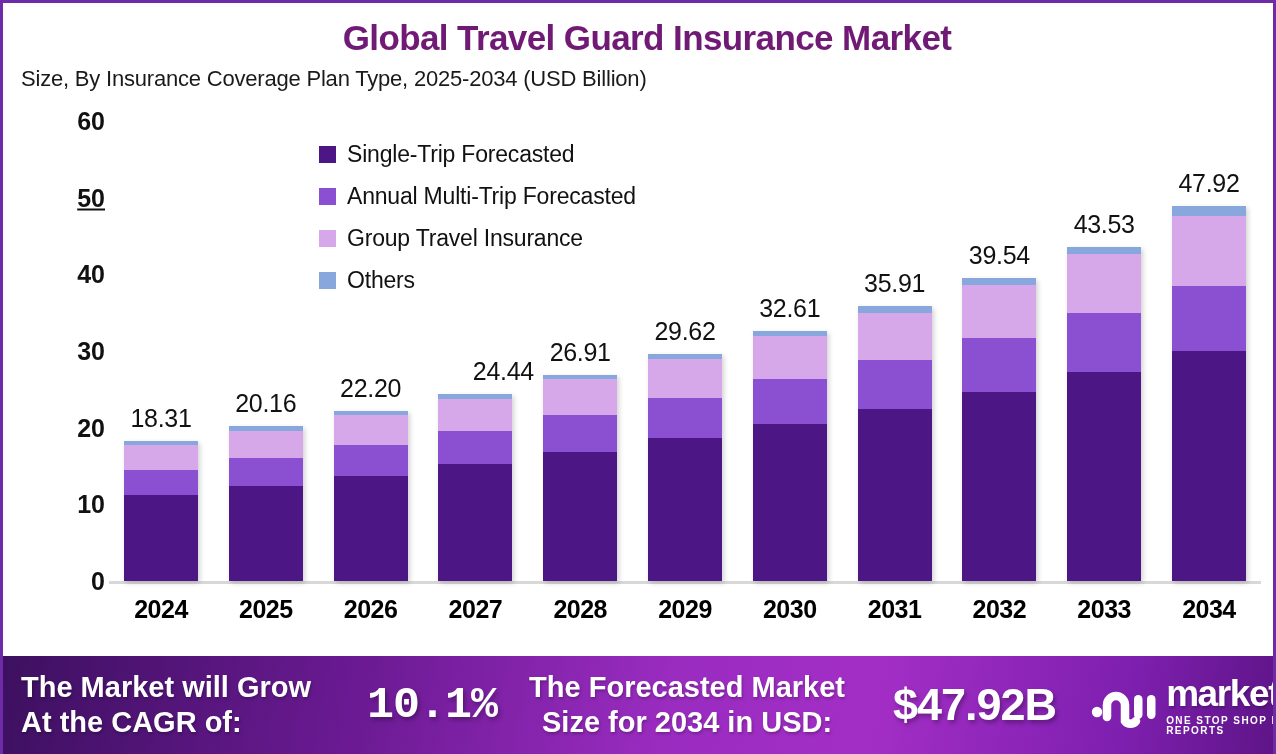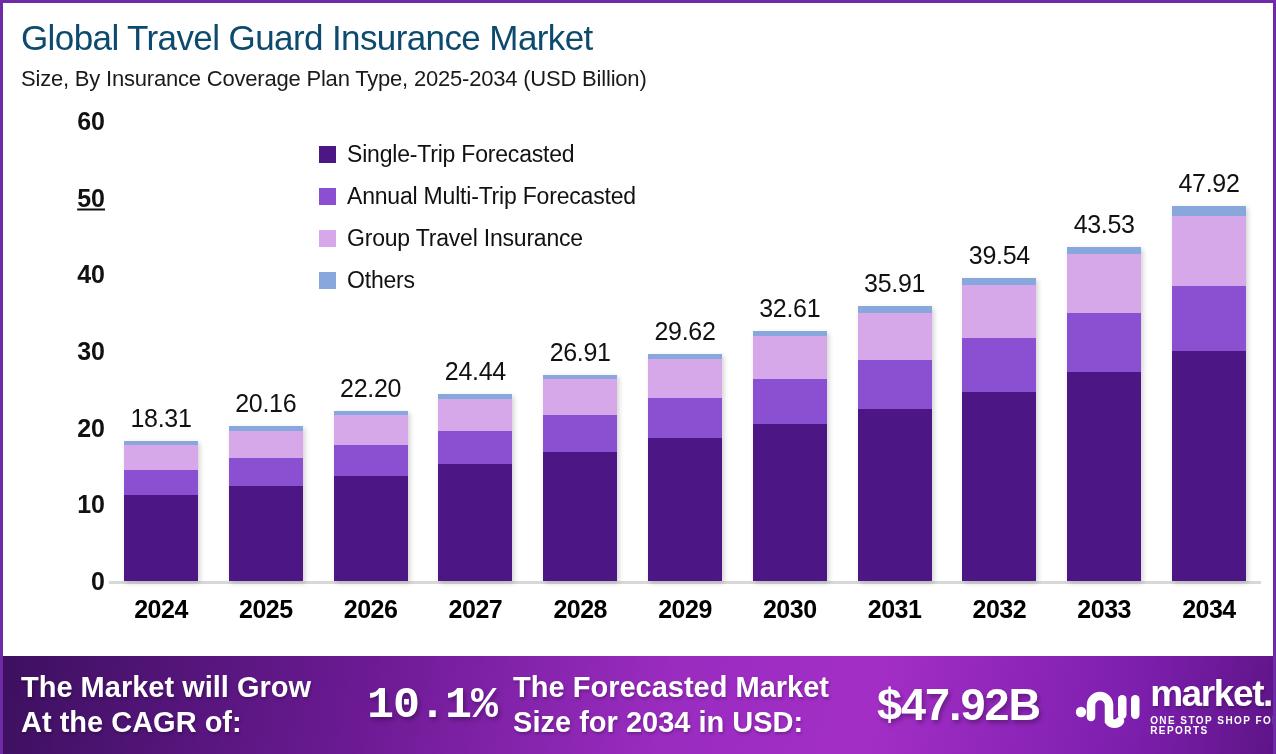--- a/index.html
+++ b/index.html
@@ -17,25 +17,26 @@
     background: #ffffff;
     border: 3px solid #6f2aa8;
     border-bottom: none;
     overflow: hidden;
   }
 
   
   .header { padding: 16px 0 0 18px; }
   .chart-title {
     font-size: 35px;
-    font-weight: normal;
-    color: #0c4a6e;
+    font-weight: bold;
+    color: #701a75;
     letter-spacing: -0.6px;
     line-height: 1.1;
     white-space: nowrap;
+    text-align: center;
   }
   .chart-subtitle {
     margin-top: 8px;
     font-size: 22px;
     font-weight: 400;
     color: #1a1a1a;
     letter-spacing: -0.2px;
     white-space: nowrap;
   }
 
@@ -179,21 +180,21 @@
   }
   .footer-big {
     font-size: 45px;
     font-weight: bold;
     letter-spacing: -1px;
     text-shadow: 2px 3px 4px rgba(0,0,0,0.3);
     white-space: nowrap;
   }
   .f-cagr-label { margin-left: 18px; }
   .f-cagr-value { margin-left: 56px; font-family: Liberation Mono, monospace; }
-  .f-fore-label { margin-left: 16px; }
+  .f-fore-label { margin-left: 32px; text-align: center; }
   .f-fore-value { margin-left: 48px; }
 
   .brand {
     display: flex;
     align-items: center;
     margin-left: 34px;
   }
   .brand-mark { width: 66px; height: 48px; flex: 0 0 auto; }
   .brand-text { margin-left: 10px; }
   .brand-name {
@@ -254,21 +255,21 @@
         <div class="bar-col">
           <div class="bar-total" style="bottom: 178.2px;">22.20</div>
           <div class="bar-stack" style="height: 170.2px;">
             <div class="seg" style="background: rgb(136, 167, 221); height: 4.6px;"></div>
             <div class="seg" style="background: rgb(214, 168, 234); height: 29.9px;"></div>
             <div class="seg" style="background: rgb(139, 80, 210); height: 30.6667px;"></div>
             <div class="seg" style="background: rgb(76, 23, 132); height: 105.033px;"></div>
           </div>
         </div>
         <div class="bar-col">
-          <div class="bar-total" style="bottom: 195.373px;">24.44</div>
+          <div class="bar-total" style="bottom: 195.373px; margin-left: 28px;">24.44</div>
           <div class="bar-stack" style="height: 187.373px;">
             <div class="seg" style="background: rgb(136, 167, 221); height: 4.90667px;"></div>
             <div class="seg" style="background: rgb(214, 168, 234); height: 32.2px;"></div>
             <div class="seg" style="background: rgb(139, 80, 210); height: 33.7333px;"></div>
             <div class="seg" style="background: rgb(76, 23, 132); height: 116.533px;"></div>
           </div>
         </div>
         <div class="bar-col">
           <div class="bar-total" style="bottom: 214.31px;">26.91</div>
           <div class="bar-stack" style="height: 206.31px;">

